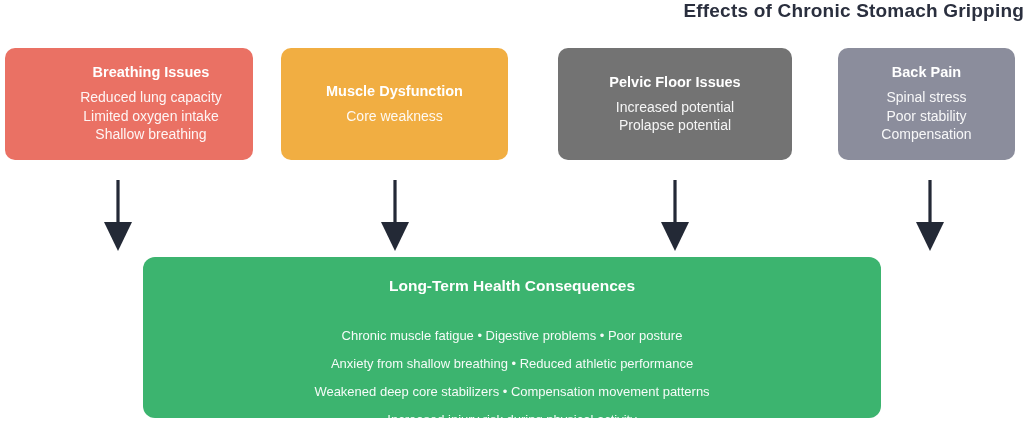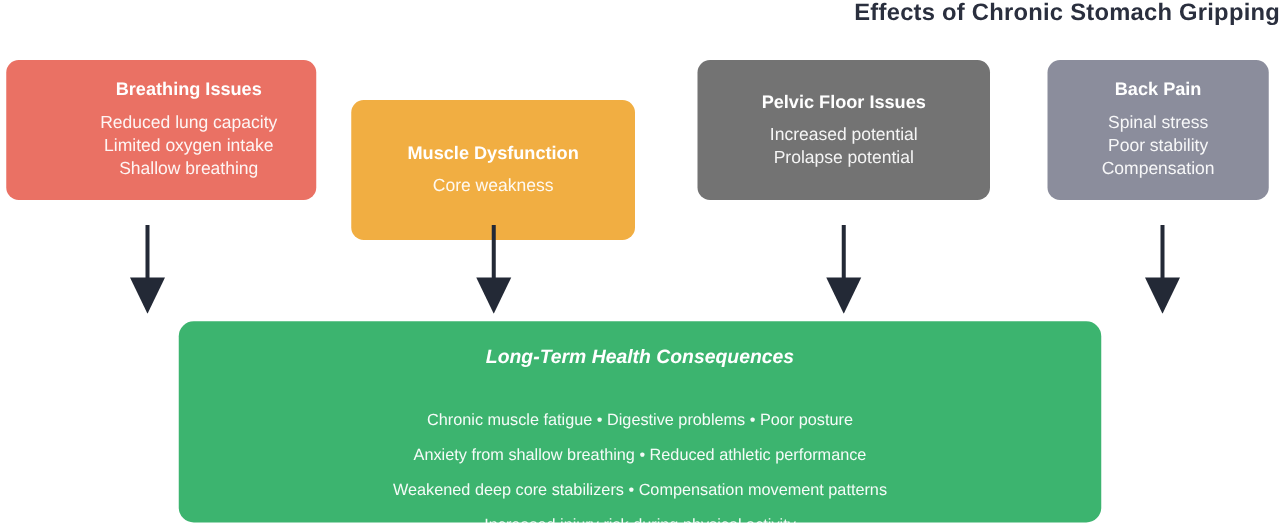--- a/index.html
+++ b/index.html
@@ -30,21 +30,21 @@
     display: flex;
     flex-direction: column;
     align-items: center;
     justify-content: center;
     text-align: center;
     box-sizing: border-box;
   }
   .card-title { font-size: 14.5px; font-weight: bold; margin-bottom: 8px; }
   .card-item  { font-size: 14px; line-height: 18.5px; color: rgba(255,255,255,0.93); }
   .card1 { left: 5px;   width: 248px; padding-left: 44px; }
-  .card2 { left: 281px; width: 227px; margin-top: 32px; }
+  .card2 { left: 281px; width: 227px; }
   .card3 { left: 558px; width: 234px; }
   .card4 { left: 838px; width: 177px; }
   .arrow { position: absolute; top: 180px; width: 30px; height: 71px; }
   .arrow svg { display: block; }
   .arrow1 { left: 103px; }
   .arrow2 { left: 380px; }
   .arrow3 { left: 660px; }
   .arrow4 { left: 915px; }
   .consequences {
     position: absolute;
@@ -54,21 +54,20 @@
     height: 161px;
     border-radius: 12px;
     color: #ffffff;
     text-align: center;
     box-sizing: border-box;
   }
   .consequences-title {
     font-size: 15.5px;
     font-weight: bold;
     padding-top: 20px;
-    font-style: italic;
   }
   .consequences-lines { margin-top: 27px; }
   .consequences-line {
     font-size: 13px;
     line-height: 28px;
     color: rgba(255,255,255,0.95);
   }
 </style>
 </head>
 <body>

